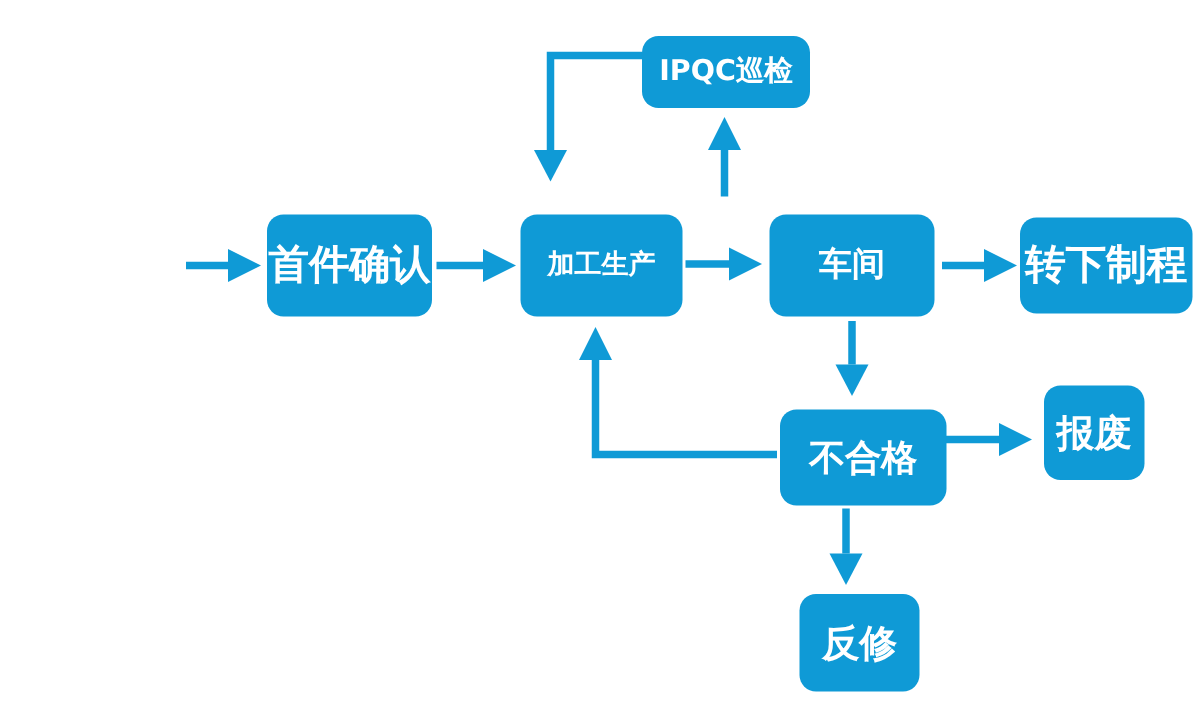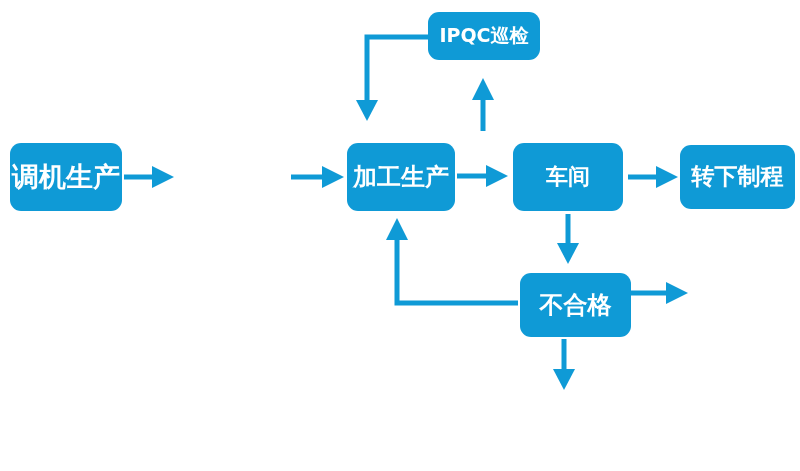--- a/index.html
+++ b/index.html
@@ -20,24 +20,24 @@
   .arrow polygon{fill:var(--accent);stroke:none}
   .node{
     position:absolute;display:flex;flex-direction:column;
     align-items:center;justify-content:center;text-align:center;
     background:var(--accent);color:var(--text);
     border-radius:11px;font-weight:600;line-height:1.2;
     white-space:nowrap;
   }
   #n-machine      {left:10px;  top:143px; width:112px; height:68px; font-size:27px}
   #n-first        {left:178px; top:143px; width:110px; height:68px; font-size:27px}
-  #n-processing   {left:347px; top:143px; width:108px; height:68px; font-size:24px}
+  #n-processing   {left:347px; top:143px; width:108px; height:68px; font-size:18px}
   #n-workshop     {left:513px; top:143px; width:110px; height:68px; font-size:22px}
-  #n-next         {left:680px; top:145px; width:115px; height:64px; font-size:23px}
-  #n-ipqc         {left:428px; top:12px;  width:112px; height:48px; font-size:19px; line-height:1.35}
+  #n-next         {left:680px; top:145px; width:115px; height:64px; font-size:27px}
+  #n-ipqc         {left:428px; top:24px;  width:112px; height:48px; font-size:19px; line-height:1.35}
   #n-unqualified  {left:520px; top:273px; width:111px;  height:64px; font-size:24px}
   #n-scrap        {left:696px; top:257px; width:67px;  height:63px; font-size:25px}
   #n-rework       {left:533px; top:396px; width:80px;  height:65px; font-size:25px}
 </style>
 </head>
 <body>
 
 <div class="canvas">
 
   <svg class="arrows" viewBox="0 0 800 471" aria-hidden="true">
@@ -80,36 +80,42 @@
     <g class="arrow">
       <line x1="564" y1="339" x2="564" y2="369"></line>
       <polygon points="553,369 575,369 564,390"></polygon>
     </g>
   </svg>
 
   <div class="node" id="n-ipqc">
     <span>IPQC巡检</span>
   </div>
 
-  <div class="node" id="n-machine">
-    <span>调机生产</span>
+
+  <div class="node" id="n-first">
+    <span>首件确认</span>
   </div>
-
 
   <div class="node" id="n-processing">
     <span>加工生产</span>
   </div>
 
   <div class="node" id="n-workshop">
     <span>车间</span>
   </div>
 
   <div class="node" id="n-next">
     <span>转下制程</span>
   </div>
 
   <div class="node" id="n-unqualified">
     <span>不合格</span>
   </div>
 
+  <div class="node" id="n-scrap">
+    <span>报废</span>
+  </div>
 
+  <div class="node" id="n-rework">
+    <span>反修</span>
+  </div>
 
 </div>
 
 </body></html>

